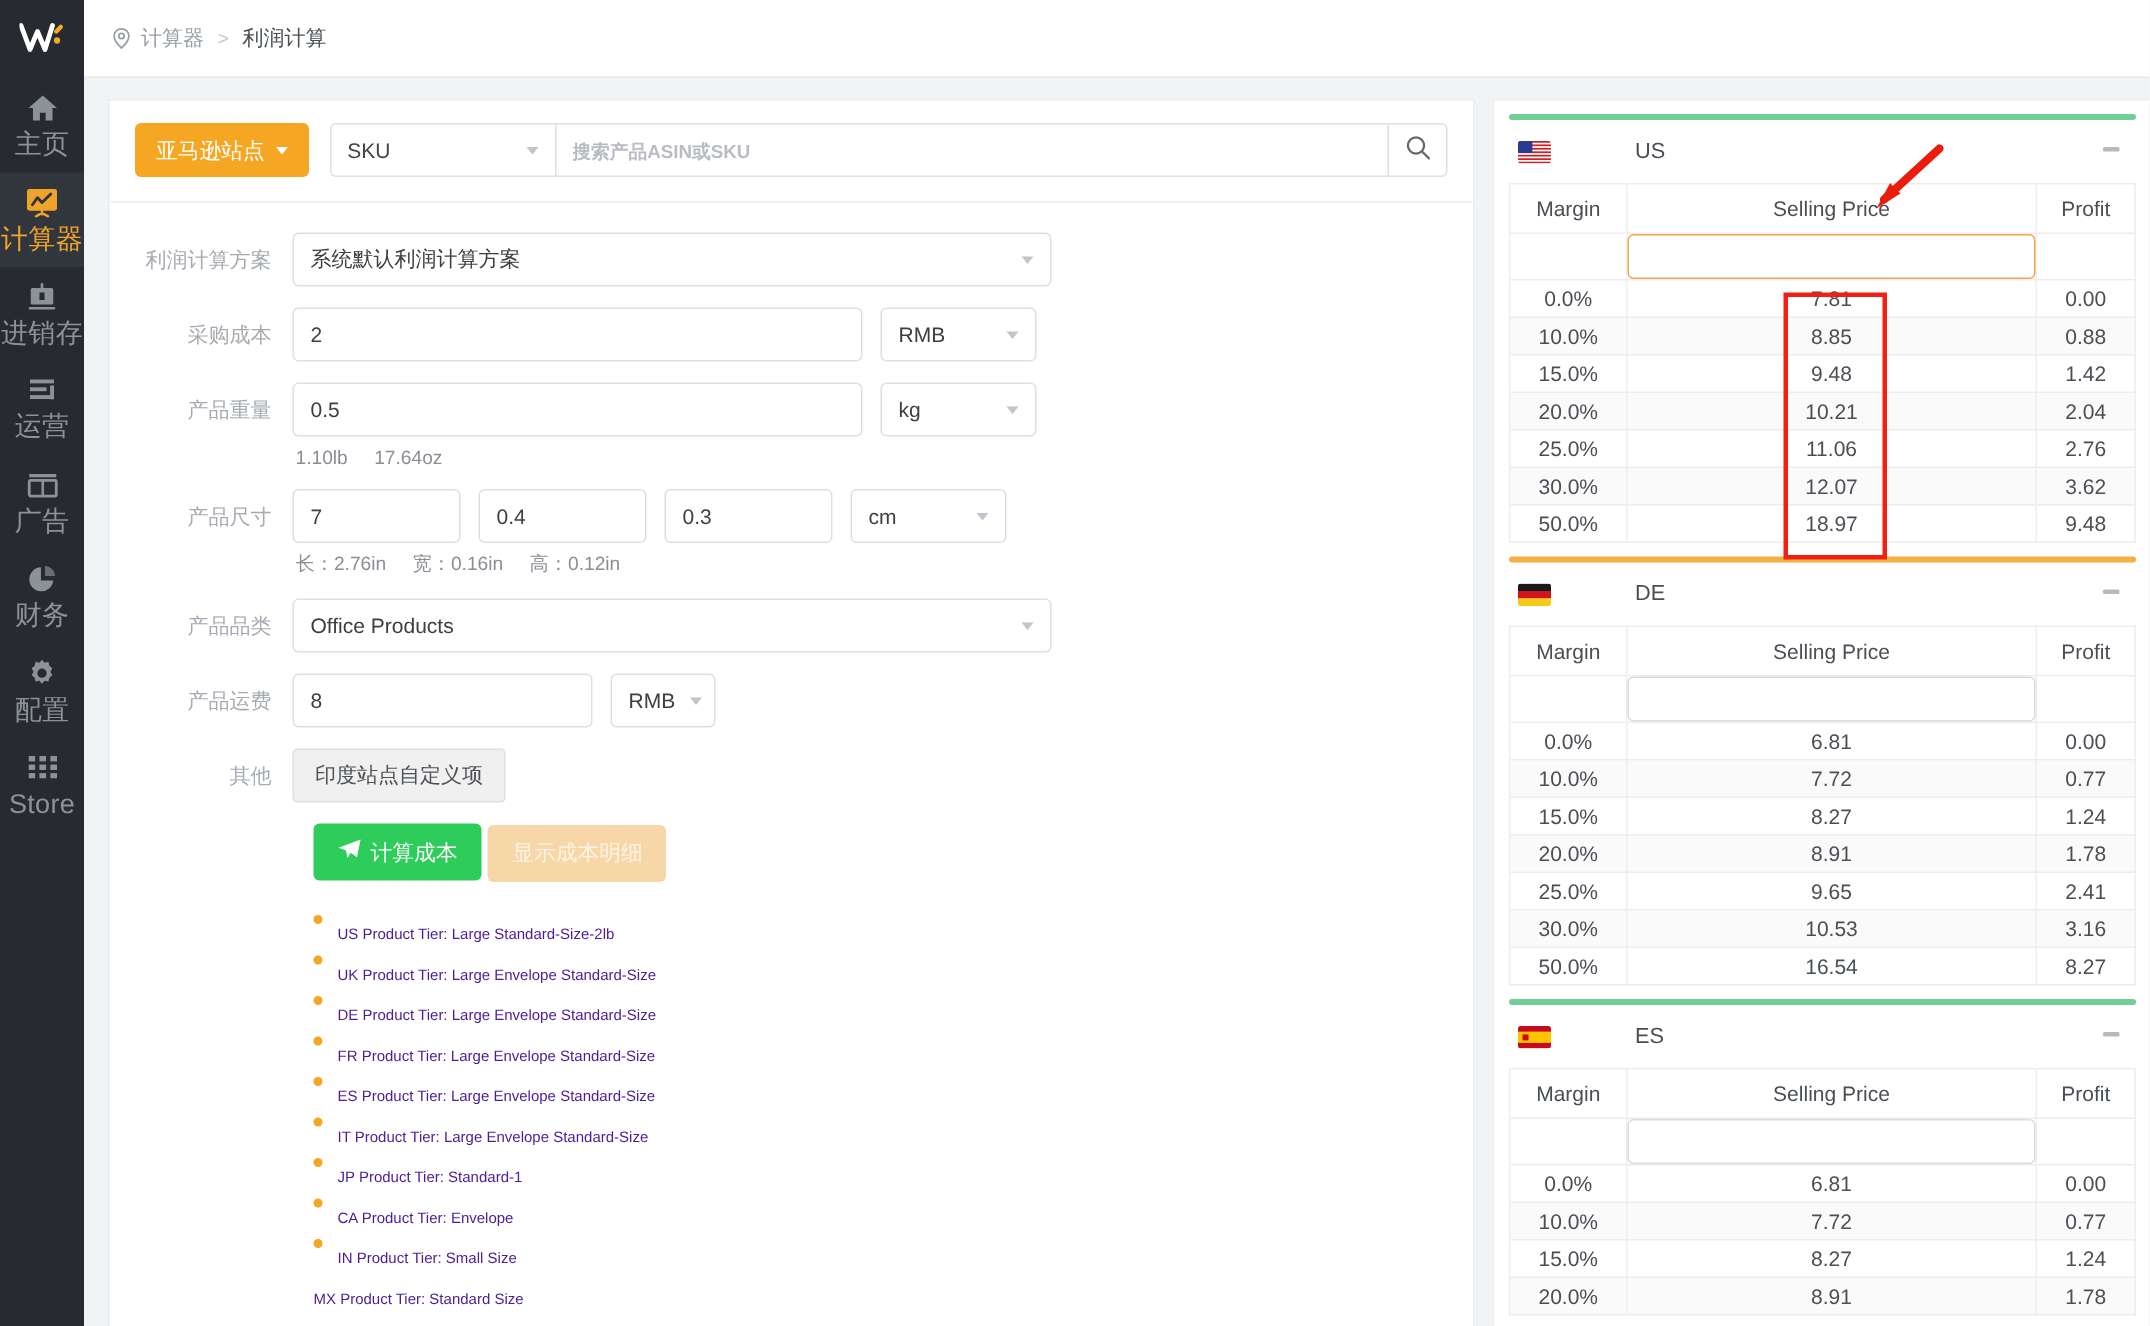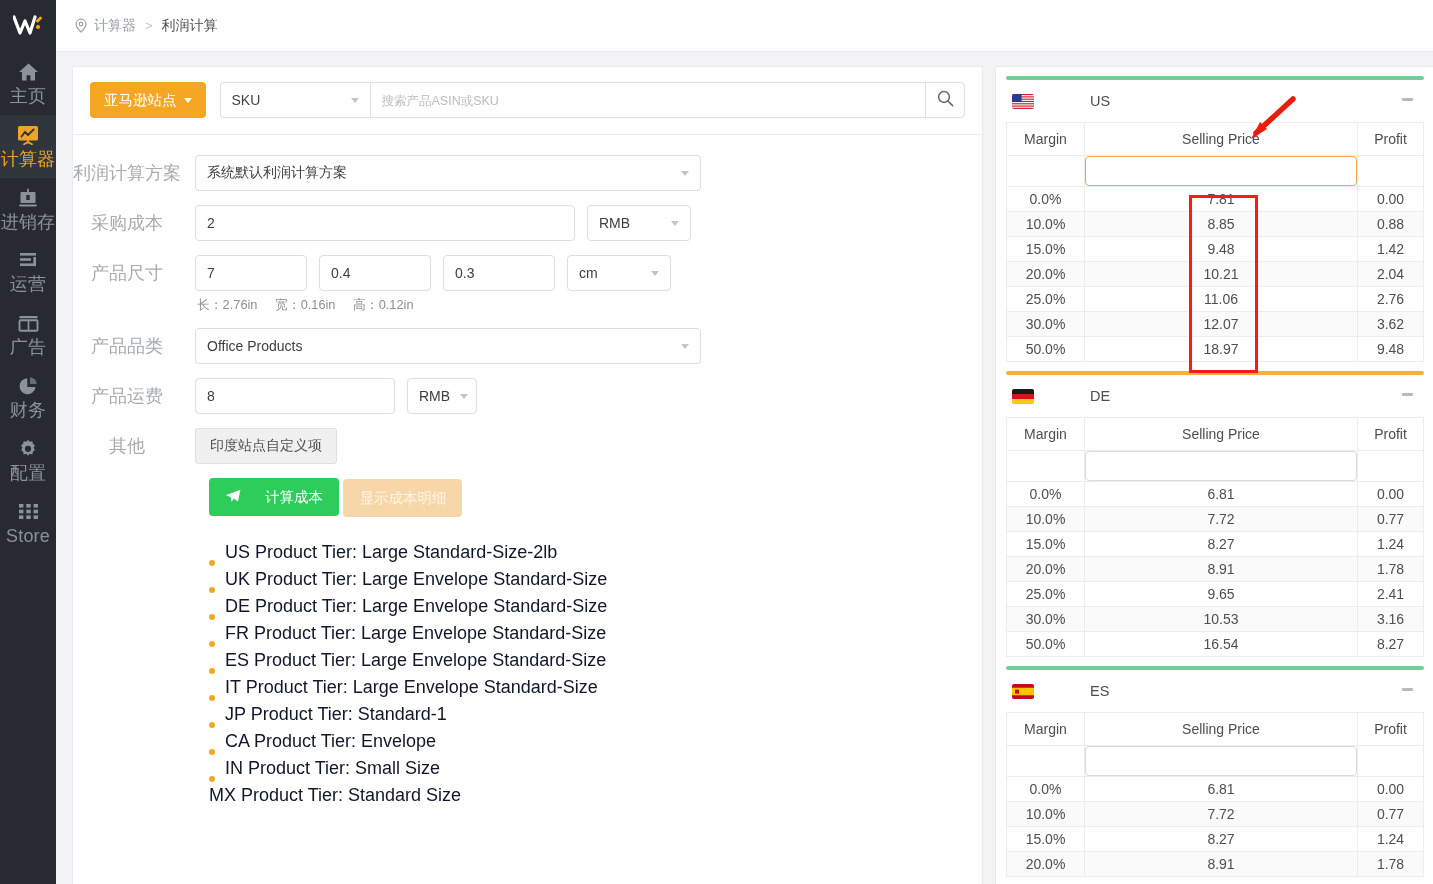--- a/index.html
+++ b/index.html
@@ -67,34 +67,34 @@
   .search-group { display: flex; flex: 1; height: 36px; }
   .sku-select {
     width: 150px; border: 1px solid #dcdfe3; border-right: none;
     border-radius: 4px 0 0 4px; background: #fff;
     display: flex; align-items: center; justify-content: space-between;
     padding: 0 11px; font-size: 14px; color: #444; cursor: pointer;
   }
   .sku-select .caret { border-top-color: #c0c4cc; }
   .search-input {
     flex: 1; border: 1px solid #dcdfe3; border-right: none; padding: 0 11px;
-    font-size: 13px; color: #333; outline: none; font-family: inherit; background: #fff;
+    font-size: 13px; color: #333; outline: none; font-family: inherit; background: #fff; font-weight: bold;
   }
   .search-input::placeholder { color: #b9bdc3; font-size: 12.5px; }
   .search-btn {
     width: 40px; border: 1px solid #dcdfe3; border-radius: 0 4px 4px 0;
     background: #fff; cursor: pointer; display: flex; align-items: center; justify-content: center;
     color: #666;
   }
 
   .form { padding: 20px 0 0 0; }
   .frow { display: flex; align-items: flex-start; margin-bottom: 14px; }
   .flabel {
-    width: 122px; min-width: 122px; text-align: center; padding-right: 14px;
-    font-size: 18px; color: #a6abb2; line-height: 36px;
+    width: 122px; min-width: 122px; text-align: right; padding-right: 14px;
+    font-size: 14px; color: #a6abb2; line-height: 36px;
   }
   .fctl { display: flex; gap: 12px; align-items: flex-start; flex-wrap: wrap; }
   .inp {
     height: 36px; border: 1px solid #dcdfe3; border-radius: 4px;
     padding: 0 11px; font-size: 14px; color: #3c4043; outline: none;
     font-family: inherit; background: #fff;
   }
   .sel {
     height: 36px; border: 1px solid #dcdfe3; border-radius: 4px; background: #fff;
     display: flex; align-items: center; justify-content: space-between;
@@ -109,32 +109,32 @@
   .w-dim  { width: 112px; }
   .w-ship { width: 200px; }
   .w-curs { width: 70px; }
   .btn-grey {
     height: 36px; background: #f0f0f0; border: 1px solid #e0e0e0; border-radius: 3px;
     padding: 0 14px; font-size: 14px; color: #4d5156; cursor: pointer;
   }
   .btn-green {
     height: 38px; background: #2ecc5a; border: none; border-radius: 4px;
     padding: 0 16px; color: #fff; font-size: 14.5px; cursor: pointer;
-    display: inline-flex; align-items: center; gap: 24px;
+    display: inline-flex; align-items: center; gap: 6px;
   }
   .btn-tan {
     height: 38px; background: #f7d6a7; border: none; border-radius: 4px;
     padding: 0 16px; color: #fdf4e6; font-size: 14.5px; cursor: default;
   }
   .actions { padding-left: 136px; margin-top: 4px; }
 
   .tiers { padding: 22px 0 0 136px; }
   .tier {
-    font-size: 18px; color: #0f172a; line-height: 27px;
-    display: flex; align-items: flex-end;
+    font-size: 10px; color: #4c1d95; line-height: 27px;
+    display: flex; align-items: flex-start;
   }
   .dot { width: 6px; height: 6px; border-radius: 50%; background: #f5a623; margin-right: 10px; flex: none; }
 
   
   .right-panel {
     width: 438px; min-width: 438px; background: #fff;
     border: 1px solid #e9ebee; border-right: none;
     height: 871px; overflow: hidden; position: relative;
     padding: 0 0 0 10px;
   }
@@ -346,20 +346,36 @@
             <div class="flabel">采购成本</div>
             <div class="fctl">
               <input class="inp w-cost" type="text" value="2" style="">
               <div class="sel w-cur">
                 <span>RMB</span>
                 <i class="caret"></i>
               </div>
             </div>
           </div>
 
+          <div class="frow">
+            <div class="flabel">产品重量</div>
+            <div class="fctl">
+              <div>
+                <input class="inp w-cost" type="text" value="0.5" style="">
+                <div class="hint">
+                  <span>1.10lb</span>
+                  <span>17.64oz</span>
+                </div>
+              </div>
+              <div class="sel w-cur">
+                <span>kg</span>
+                <i class="caret"></i>
+              </div>
+            </div>
+          </div>
 
           <div class="frow">
             <div class="flabel">产品尺寸</div>
             <div class="fctl">
               <div style="display:flex; gap:12px; flex-wrap:wrap;">
                 <div>
                   <div style="display:flex; gap:12px;">
                     <input class="inp w-dim" type="text" value="7" style="">
                     <input class="inp w-dim" type="text" value="0.4" style="">
                     <input class="inp w-dim" type="text" value="0.3" style="">

